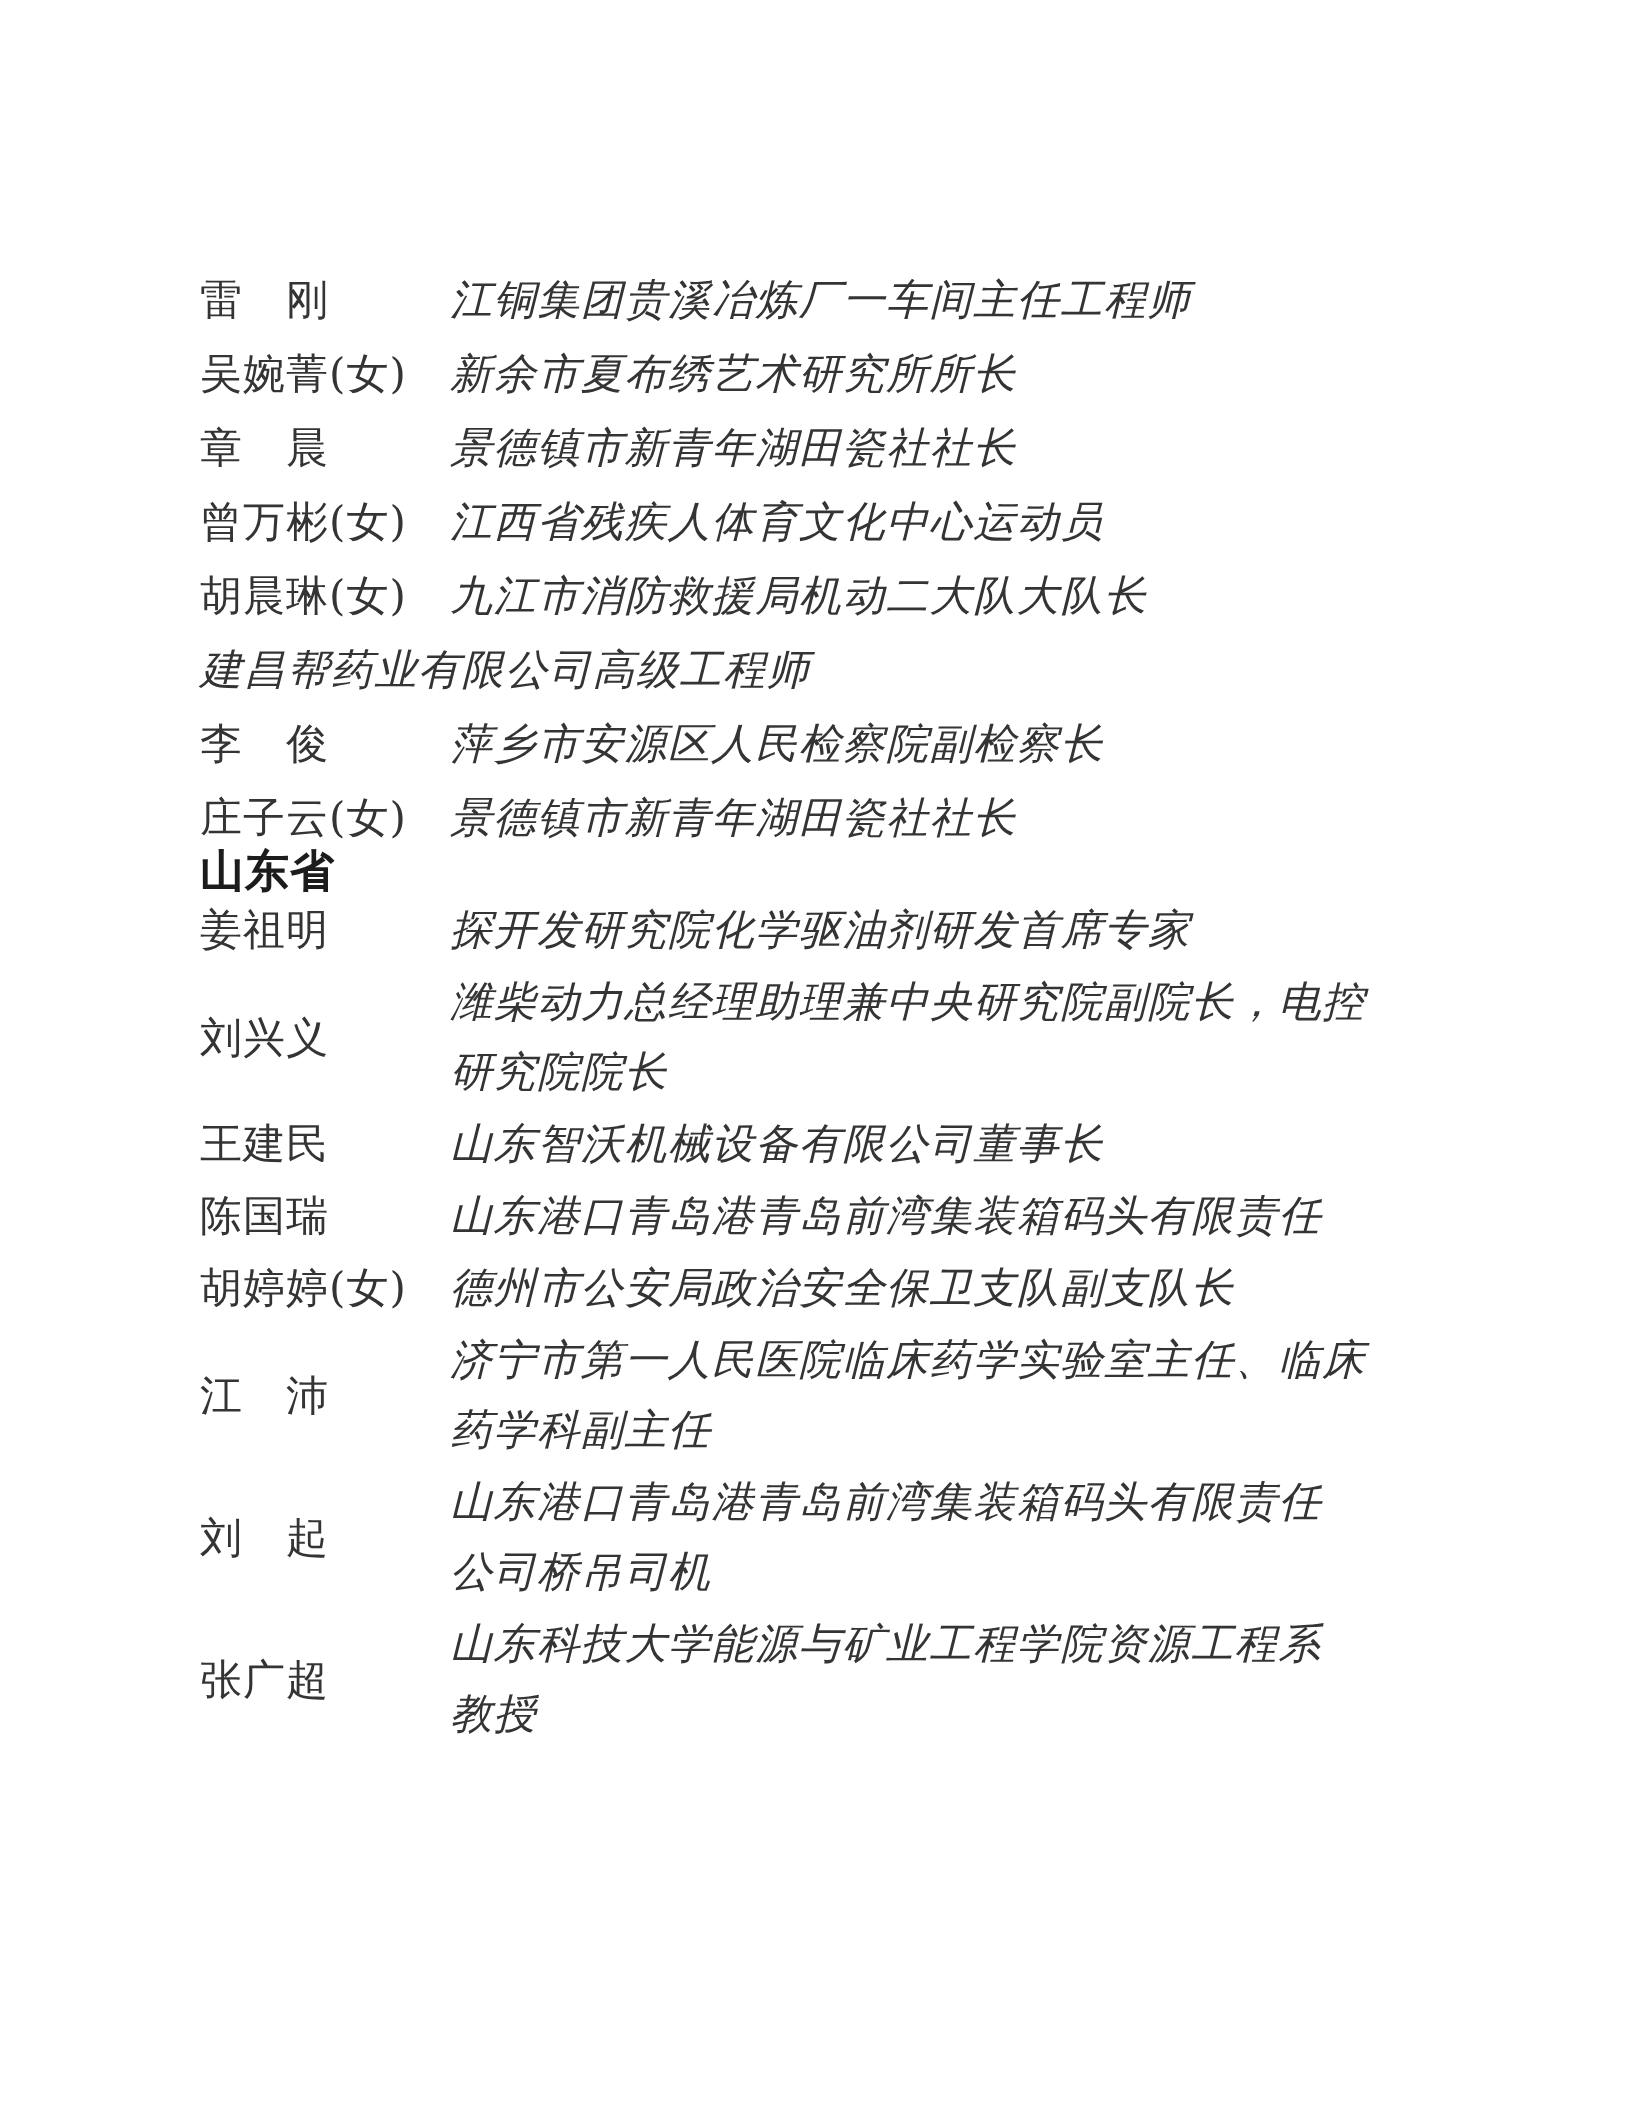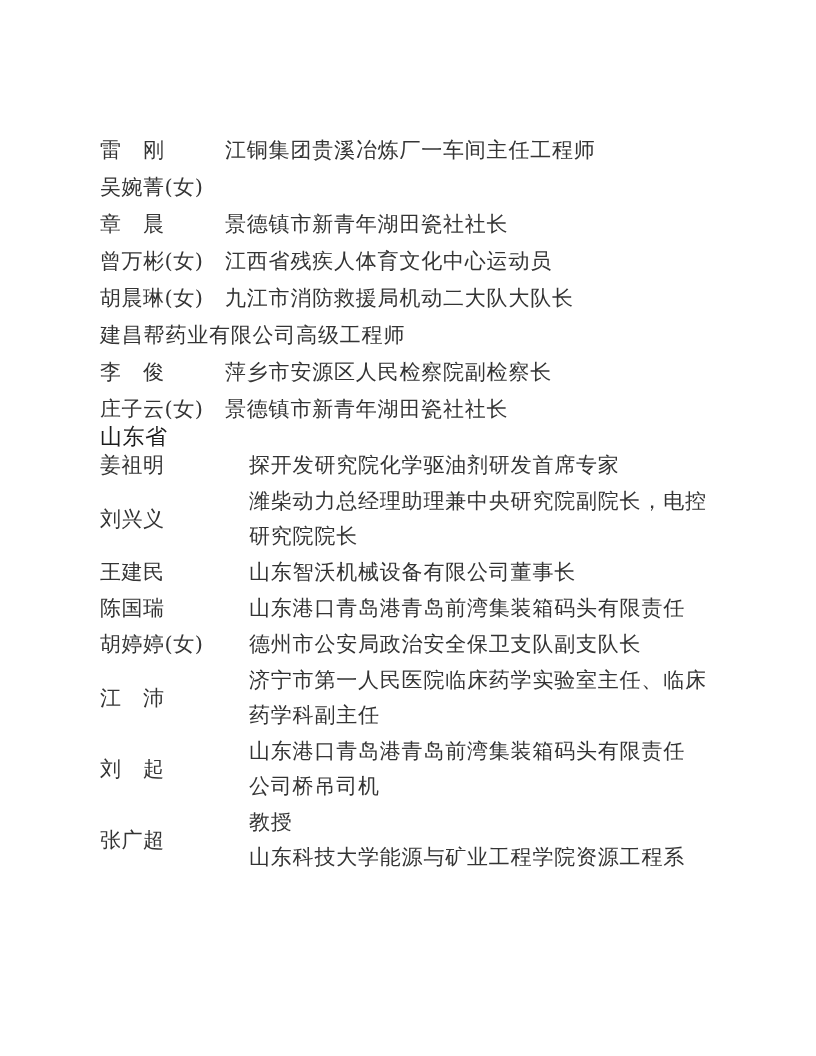--- a/index.html
+++ b/index.html
@@ -35,53 +35,56 @@
     white-space: nowrap;
     letter-spacing: 0.5px;
   }
   .entry .title {
     flex: 1 1 auto;
   }
   .title .line {
     display: block;
     white-space: nowrap;
     letter-spacing: 0.8px;
+    font-style: italic;
   }
   .section-header {
     font-family: "DejaVu Sans", "Liberation Sans", sans-serif;
-    font-weight: 400;
+    font-weight: 700;
     font-size: 22px;
     line-height: 35px;
     color: #1c1c1c;
     margin-top: -10px;
     margin-bottom: -6px;
     letter-spacing: 0.5px;
   }
   .section .entry {
     margin-bottom: 1px;
-    gap: 24px;
   }
 </style>
 </head>
 <body>
 
 <div class="page">
   <div class="content">
 
     <div>
 
       <div class="entry">
         <span class="name">雷　刚</span>
         <span class="title">
           <span class="line">江铜集团贵溪冶炼厂一车间主任工程师</span>
         </span>
       </div>
 
       <div class="entry">
         <span class="name">吴婉菁(女)</span>
+        <span class="title">
+          <span class="line">新余市夏布绣艺术研究所所长</span>
+        </span>
       </div>
 
       <div class="entry">
         <span class="name">章　晨</span>
         <span class="title">
           <span class="line">景德镇市新青年湖田瓷社社长</span>
         </span>
       </div>
 
       <div class="entry">
@@ -173,20 +176,20 @@
         <span class="title">
           <span class="line">山东港口青岛港青岛前湾集装箱码头有限责任</span>
           <span class="line">公司桥吊司机</span>
         </span>
       </div>
 
 
       <div class="entry">
         <span class="name">张广超</span>
         <span class="title">
+          <span class="line">山东科技大学能源与矿业工程学院资源工程系</span>
           <span class="line">教授</span>
-          <span class="line">山东科技大学能源与矿业工程学院资源工程系</span>
         </span>
       </div>
 
     </div>
   </div>
 </div>
 
 </body></html>

